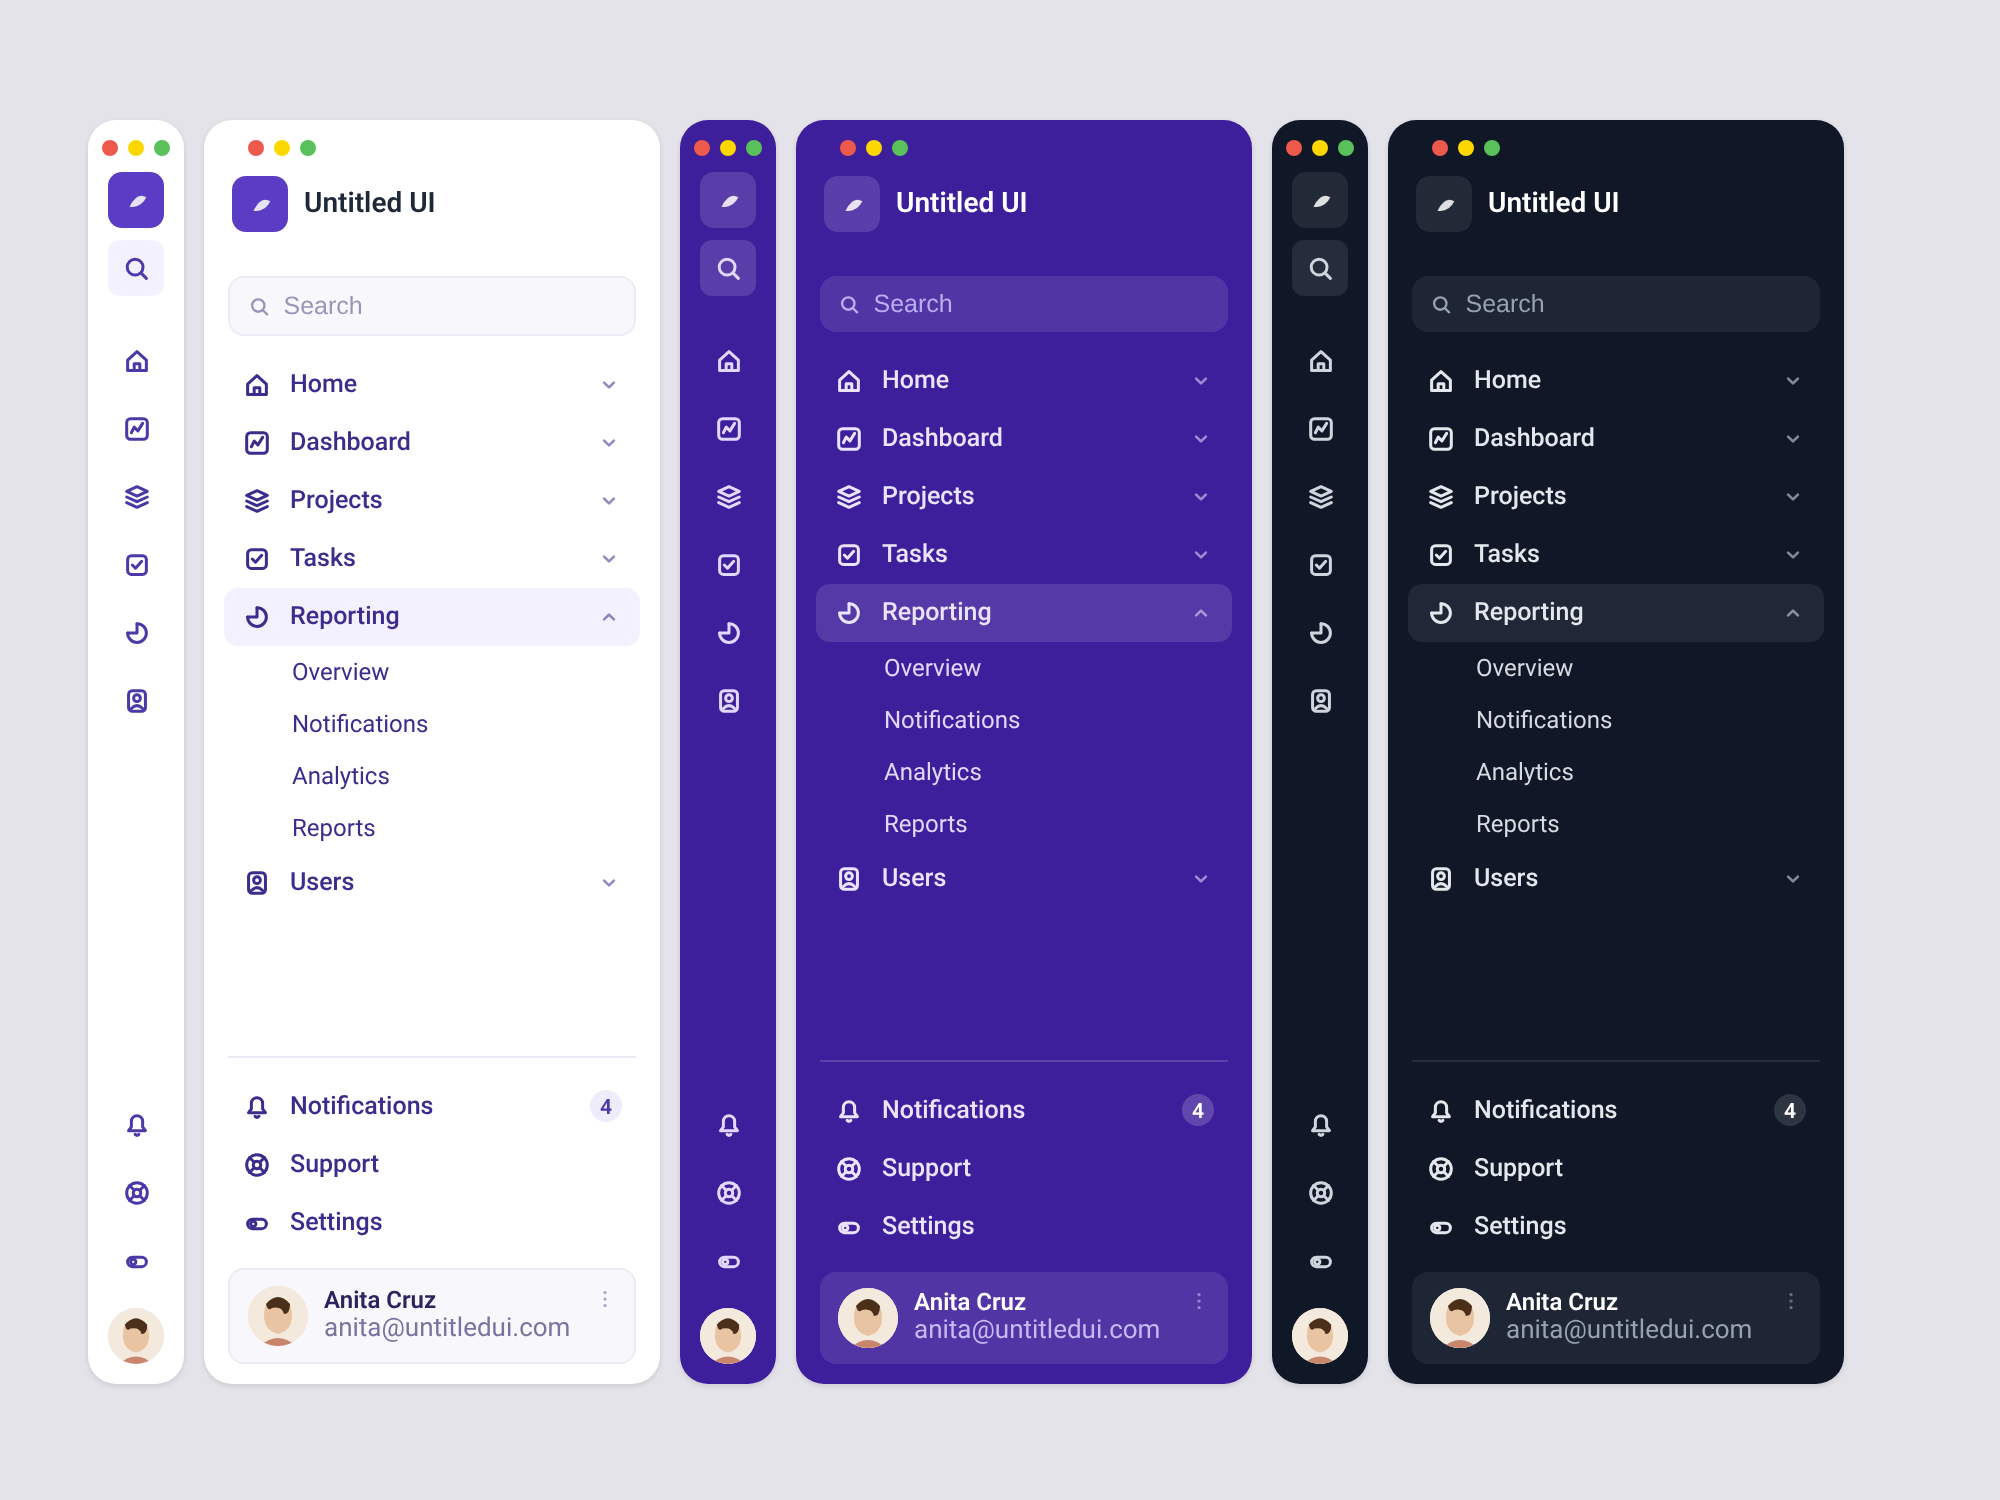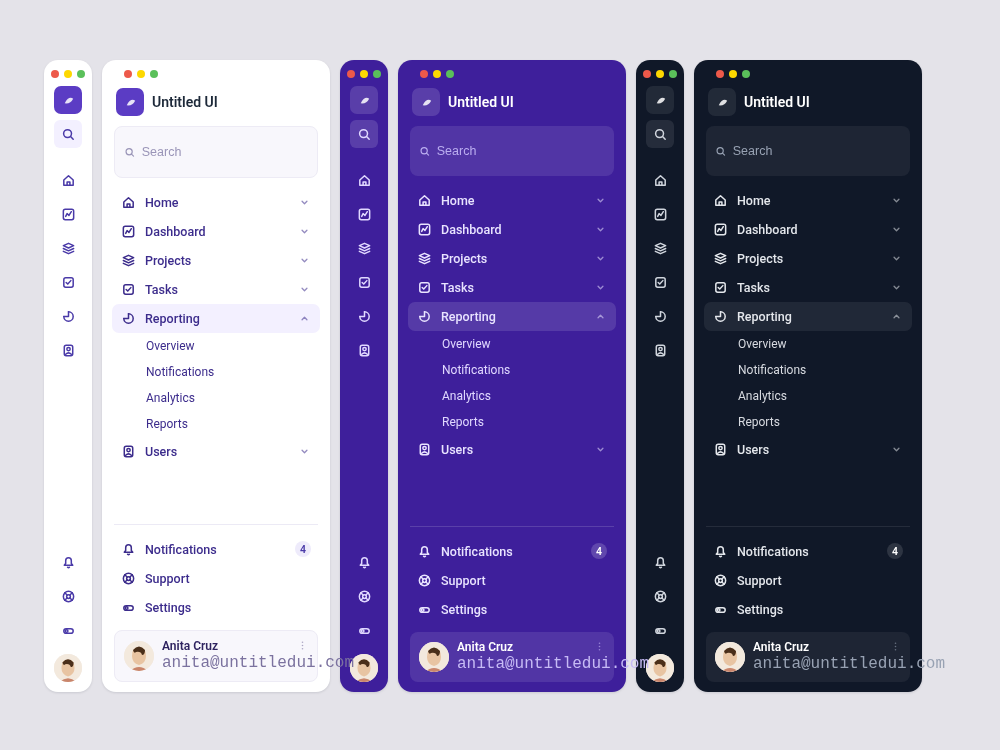--- a/index.html
+++ b/index.html
@@ -48,30 +48,30 @@
   .col-side .spacer { flex:1; }
   .col-side .avatar { width:28px;height:28px;border-radius:50%;margin:10px 0; background:#f1ece8;overflow:hidden; }
 
   
   .full-side {
     width: 228px;
     height: 632px;
     padding: 0 10px;
   }
   .full-side .brand {
-    display:flex;align-items:center;gap:8px;margin:10px 4px 10px 4px;
+    display:flex;align-items:center;gap:8px;margin:10px 4px 22px 4px;
   }
   .brand .logo-sq {
     width:28px;height:28px;border-radius:7px;display:flex;align-items:center;justify-content:center;
   }
   .brand-name { font-weight:600; font-size:14px; }
 
   .search {
     display:flex;align-items:center;gap:6px;
-    border-radius:8px;padding:18px 9px;margin:0 2px 10px 2px;
+    border-radius:8px;padding:7px 9px;margin:0 2px 10px 2px;
   }
   .search input {
     border:none;background:transparent;outline:none;font-size:12.5px;width:100%;
   }
 
   .nav-item {
     display:flex;align-items:center;gap:9px;
     padding:7px 9px;border-radius:7px;cursor:pointer;justify-content:flex-end;
   }
   .nav-item .label { flex:1; font-size:12.5px; font-weight:500;}
@@ -84,21 +84,21 @@
     min-width:16px;height:16px;border-radius:8px;
     display:flex;align-items:center;justify-content:center;
     font-size:10.5px;font-weight:600;padding:0 4px;
   }
   .user-card {
     display:flex;align-items:center;gap:8px;border-radius:8px;padding:8px 9px;margin:8px 2px 10px 2px;
     position:relative;
   }
   .user-card .avatar { width:30px;height:30px;border-radius:50%;background:#f1ece8;overflow:hidden;flex-shrink:0; }
   .user-card .uname{font-size:12px;font-weight:600;line-height:1.2;}
-  .user-card .umail{font-size:16px;line-height:1.2;font-family:Liberation Mono, monospace;}
+  .user-card .umail{font-size:13px;line-height:1.2;}
   .user-card .kebab{position:absolute;right:8px;top:8px;opacity:.6;}
 
   
   .theme-light .logo-sq{background:#5B3CC4;}
   .theme-light .brand-name{color:#1D2939;}
   .theme-light .search{background:#F8F7FC;border:1px solid #EDEBF5;}
   .theme-light .search input{color:#667085;}
   .theme-light .search input::placeholder{color:#9A95B8;}
   .theme-light .nav-item{color:#3C2C8C;}
   .theme-light .nav-item.active{background:#F3F0FF;}

